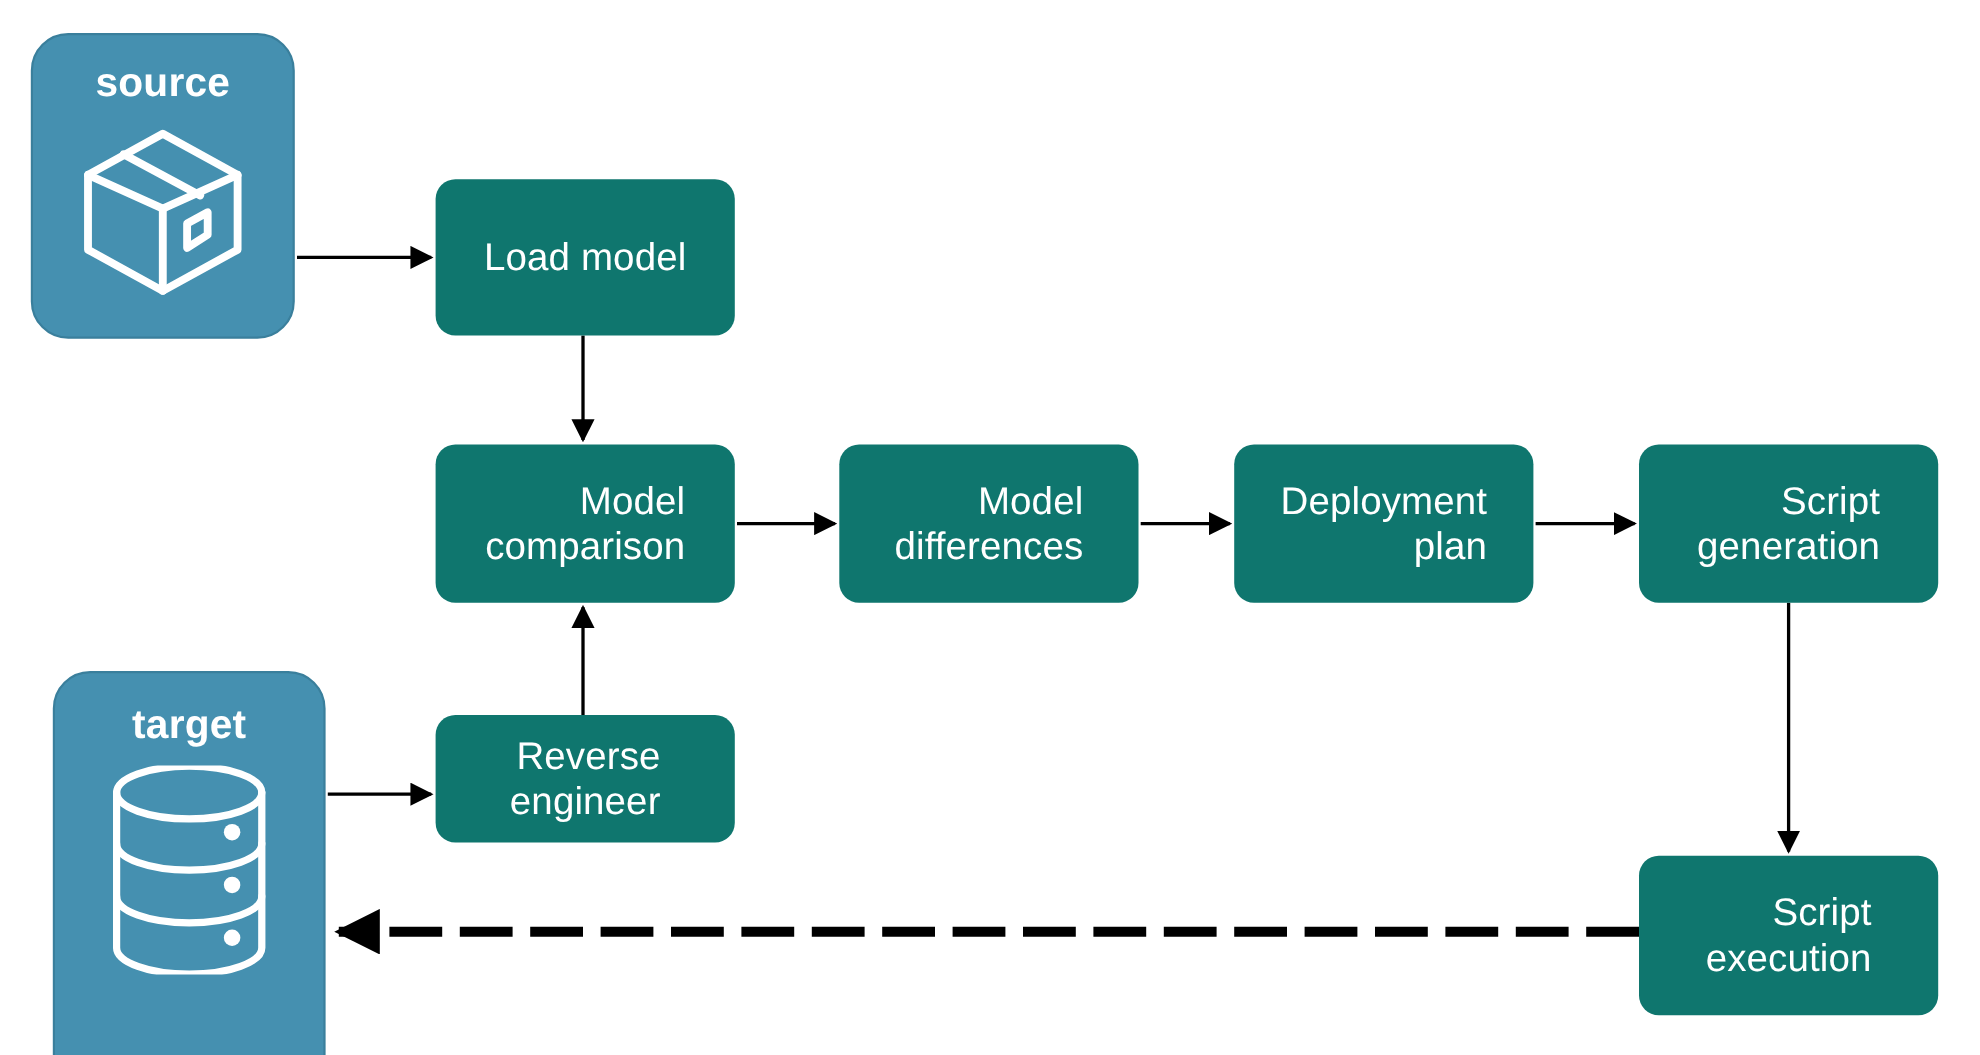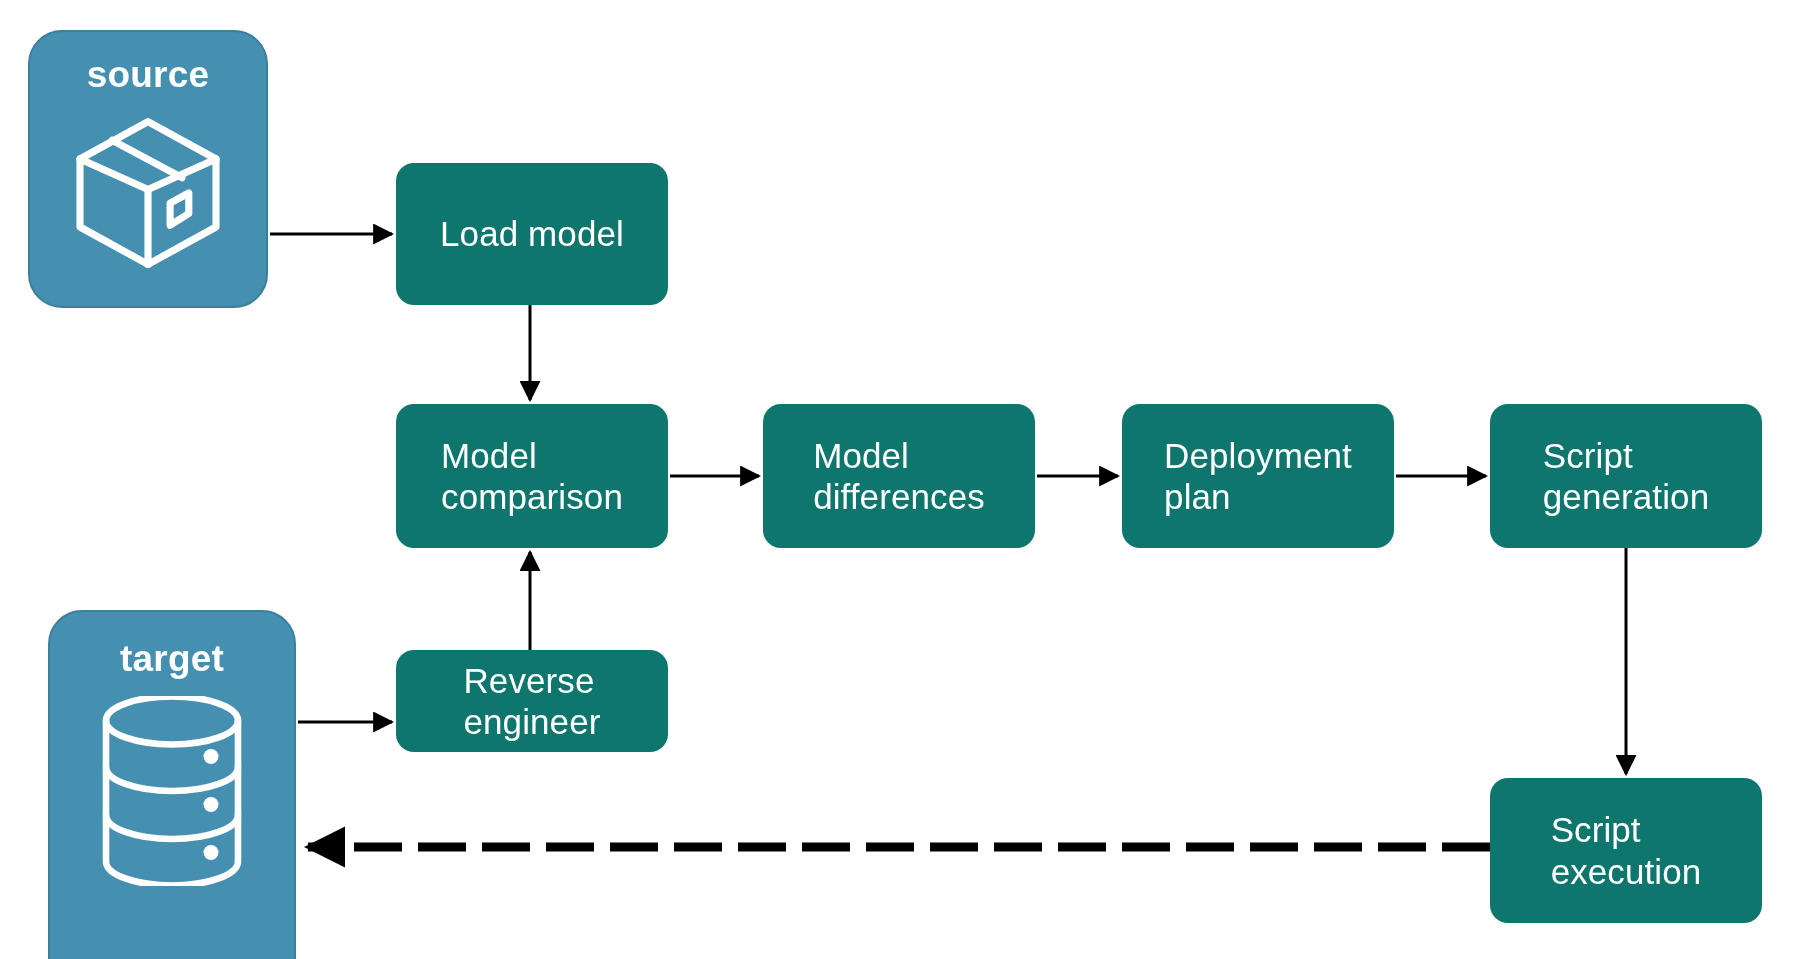--- a/index.html
+++ b/index.html
@@ -26,21 +26,21 @@
     width: 1800px;
     height: 959px;
     pointer-events: none;
   }
   .node {
     position: absolute;
     box-sizing: border-box;
     display: flex;
     align-items: center;
     justify-content: center;
-    text-align: left;
+    text-align: right;
     color: #ffffff;
   }
   .process {
     background: #0f766e;
     border-radius: 18px;
     font-size: 35px;
     line-height: 1.18;
     font-weight: 400;
     letter-spacing: 0.1px;
     padding: 4px 10px;
@@ -161,21 +161,21 @@
   <div class="node process" style="left:1122px; top:404px; width:272px; height:144px;">
     <span class="node-text">Deployment
 plan</span>
   </div>
 
   <div class="node process" style="left:1490px; top:404px; width:272px; height:144px;">
     <span class="node-text">Script
 generation</span>
   </div>
 
-  <div class="node process" style="left:396px; top:650px; width:272px; height:102px;">
+  <div class="node process" style="left:396px; top:650px; width:272px; height:116px;">
     <span class="node-text">Reverse
 engineer</span>
   </div>
 
   <div class="node process" style="left:1490px; top:778px; width:272px; height:145px;">
     <span class="node-text">Script
 execution</span>
   </div>
 
 </div>

